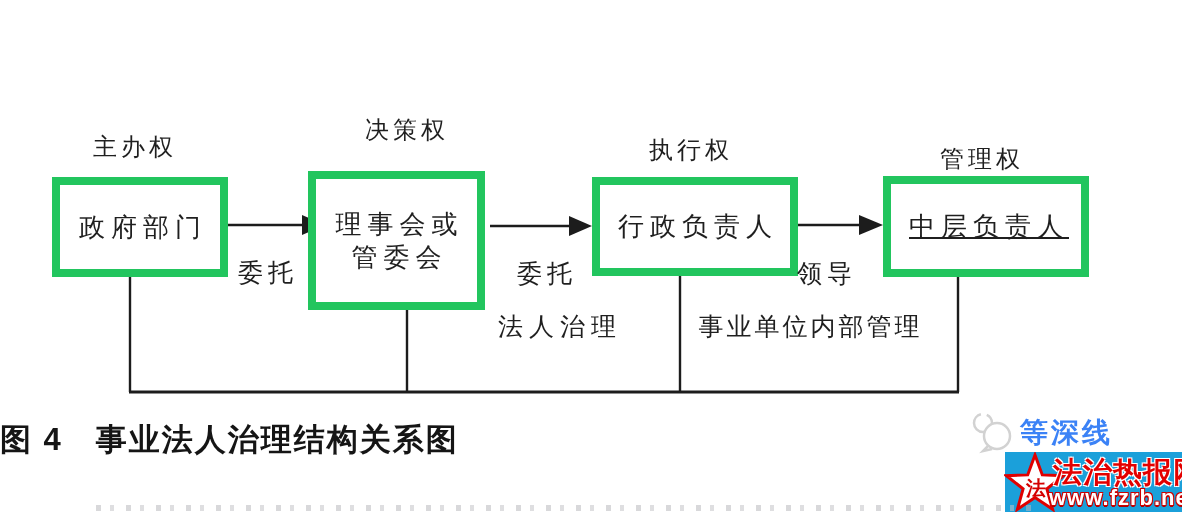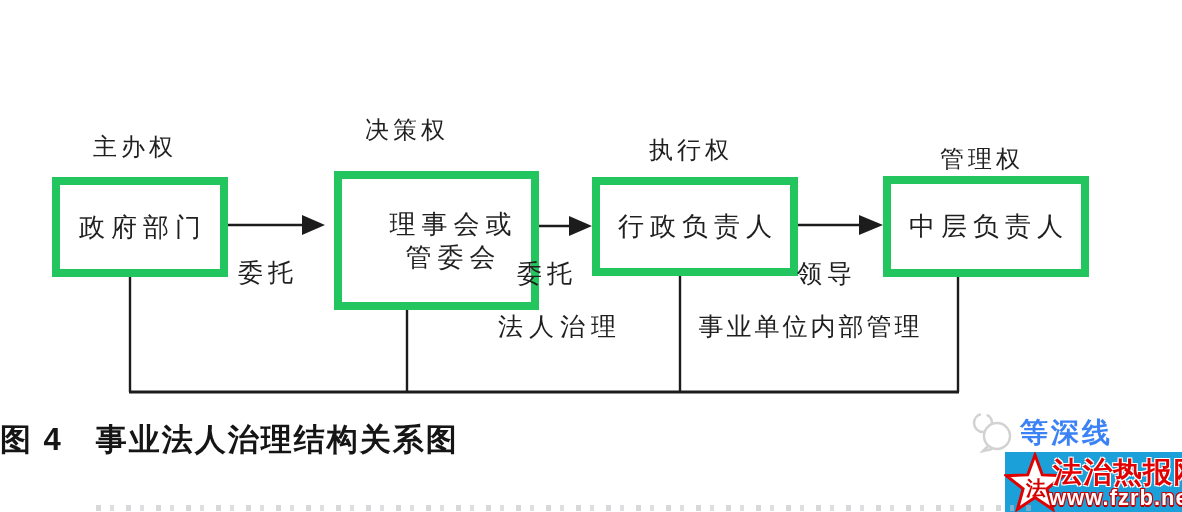--- a/index.html
+++ b/index.html
@@ -158,28 +158,28 @@
   <div class="lbl" style="left:629px; top:134px; width:120px;">
     <span>执行权</span>
   </div>
   <div class="lbl" style="left:920px; top:132px; width:120px;margin-top:11px;">
     <span>管理权</span>
   </div>
 
   <div class="node" style="left:52px; top:177px; width:160px; height:84px;">
     <span>政府部门</span>
   </div>
-  <div class="node" style="left:334px; top:171px; width:161px; height:123px;padding-left:28px;">
+  <div class="node" style="left:308px; top:171px; width:161px; height:123px;">
     <span>理事会或</span>
     <span>管委会</span>
   </div>
   <div class="node" style="left:592px; top:177px; width:190px; height:83px;">
     <span>行政负责人</span>
   </div>
-  <div class="node" style="left:883px; top:176px; width:190px; height:85px;">
+  <div class="node" style="left:883px; top:176px; width:190px; height:85px;text-decoration:underline;">
     <span>中层负责人</span>
   </div>
 
   <div class="edge-lbl" style="left:218px; top:256px; width:100px;">委托</div>
   <div class="edge-lbl" style="left:497px; top:257px; width:100px;">委托</div>
   <div class="edge-lbl" style="left:777px; top:257px; width:100px;">领导</div>
 
   <div class="edge-lbl" style="left:455px; top:310px; width:210px; letter-spacing:6px;">法人治理</div>
   <div class="edge-lbl" style="left:688px; top:310px; width:245px; letter-spacing:3px; font-size:25px;">事业单位内部管理</div>
 

